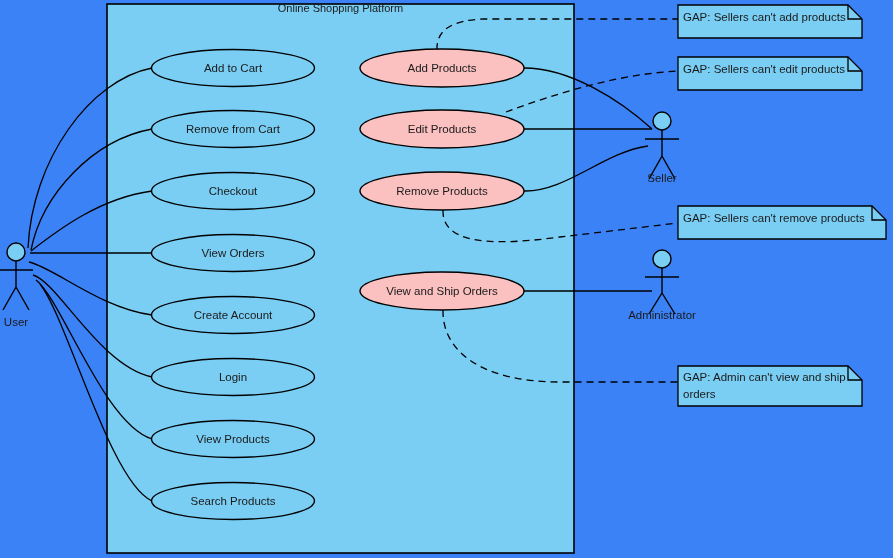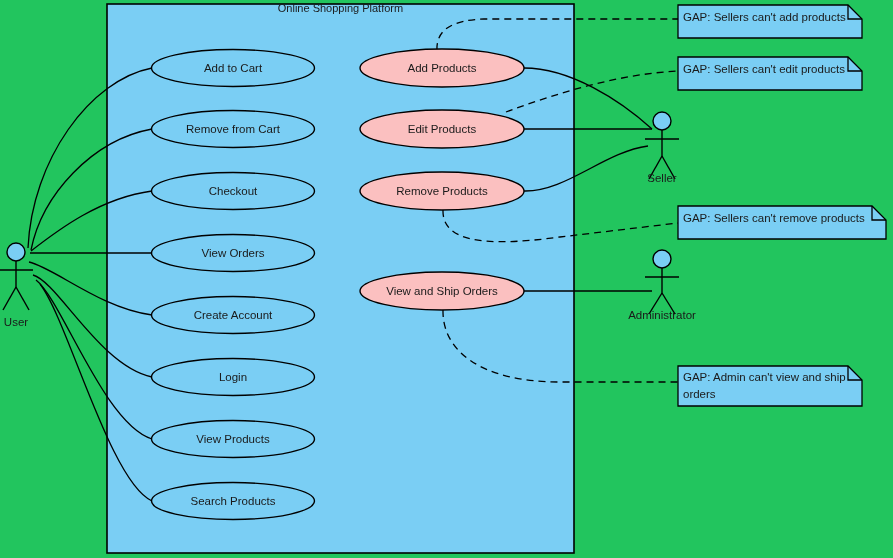--- a/index.html
+++ b/index.html
@@ -7,21 +7,21 @@
     padding: 0;
     background: #ffffff;
   }
   body {
     font-family: "Liberation Sans", sans-serif;
   }
   #canvas {
     position: relative;
     width: 893px;
     height: 558px;
-    background: #22c55e;
+    background: #3b82f6;
     overflow: hidden;
   }
   #diagram-svg {
     position: absolute;
     left: 0;
     top: 0;
     width: 893px;
     height: 558px;
   }
   .sys-title {

